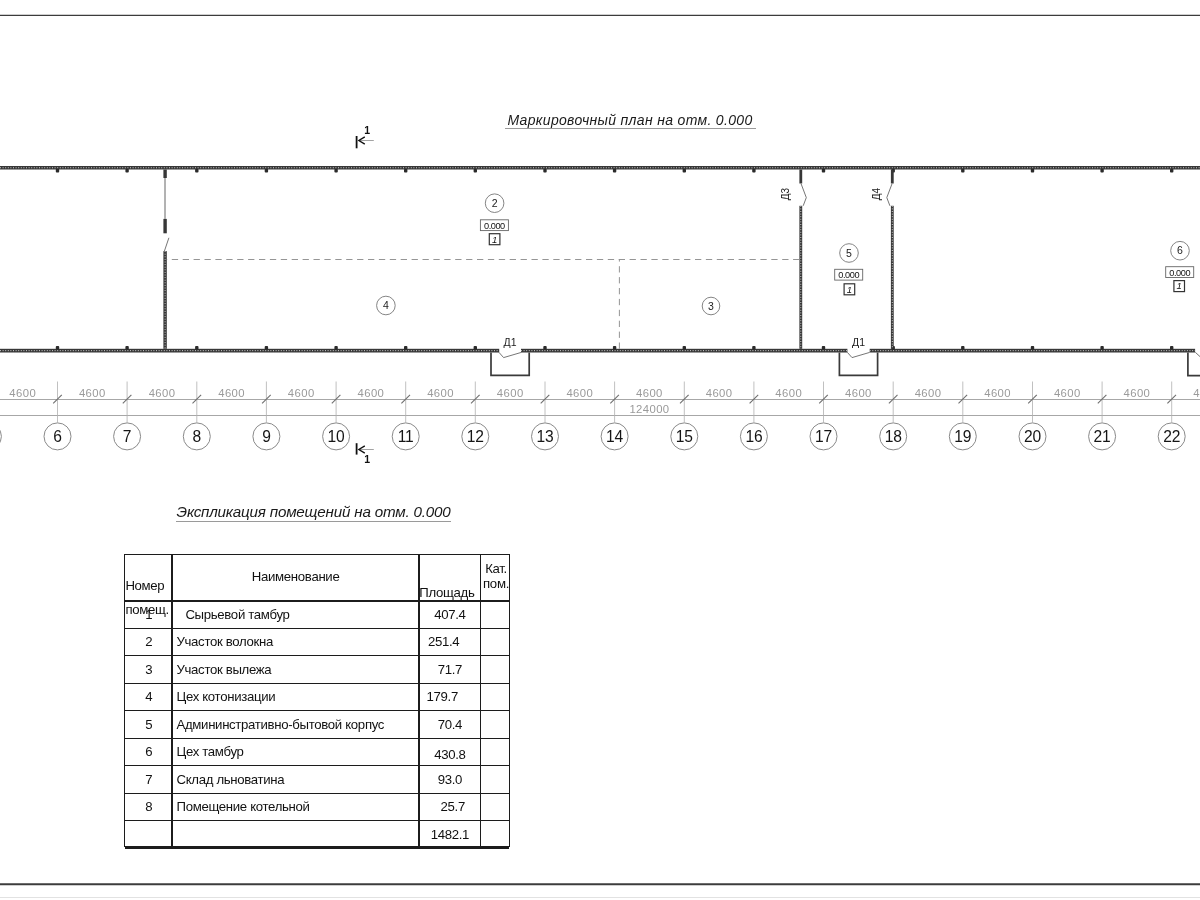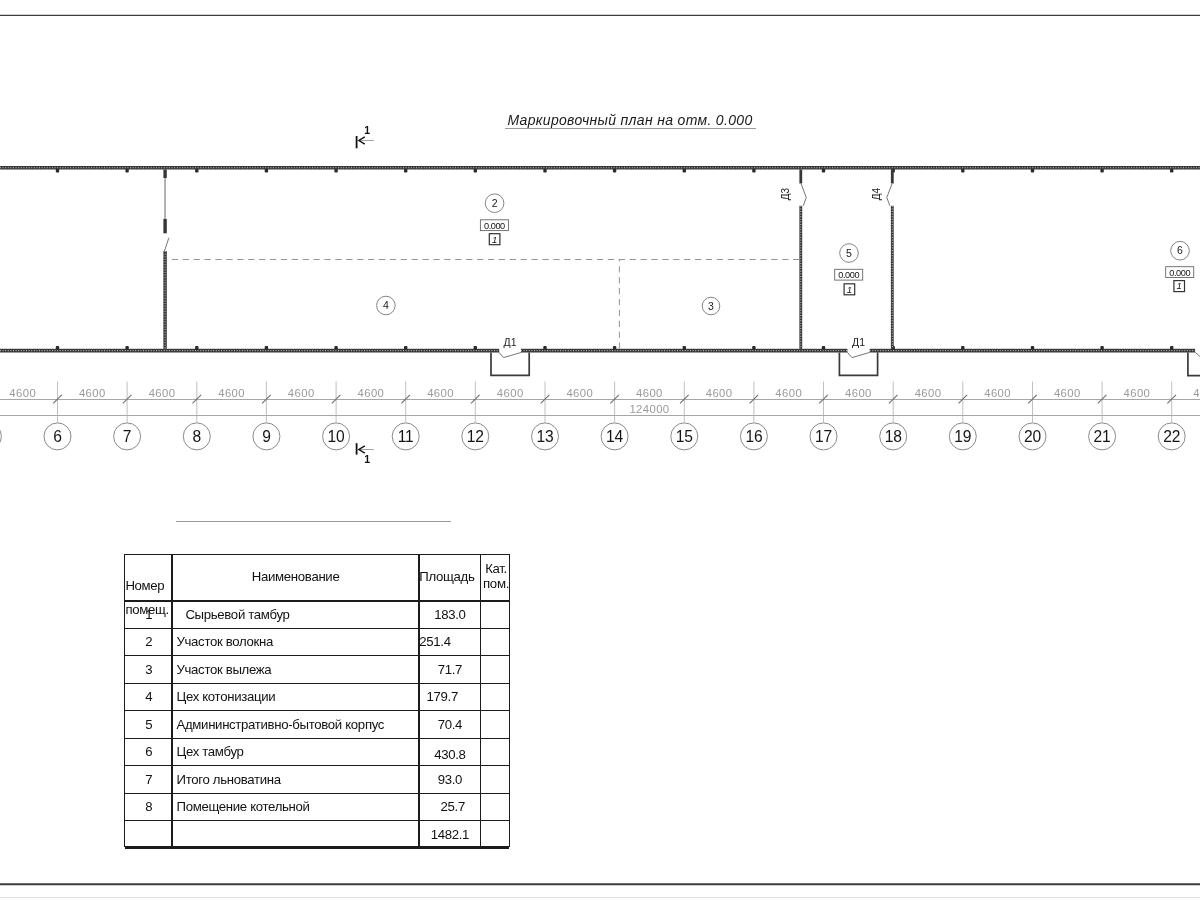--- a/index.html
+++ b/index.html
@@ -338,67 +338,68 @@
           <circle cx="1102.1" cy="436.4" r="13.5" fill="#fff" stroke="#8a8a8a" stroke-width="1"></circle>
           <text x="1102.1" y="442.2" font-size="15.6" letter-spacing="-0.2" fill="#151515" text-anchor="middle">21</text>
         </g>
         <g>
           <circle cx="1171.7" cy="436.4" r="13.5" fill="#fff" stroke="#8a8a8a" stroke-width="1"></circle>
           <text x="1171.7" y="442.2" font-size="15.6" letter-spacing="-0.2" fill="#151515" text-anchor="middle">22</text>
         </g>
       </g>
 </svg>
 
+<div style="position:absolute;left:100px;top:503.2px;width:427px;text-align:center;font-size:15.2px;font-style:italic;color:#1a1a1a;letter-spacing:-0.2px;white-space:nowrap">Экспликация помещений на отм. 0.000</div>
 <div style="position:absolute;left:176px;top:521.3px;width:275px;height:1px;background:#9a9a9a"></div>
 
 <div style="position:absolute;left:124.4px;top:553.9px;width:386.1px;height:293.4px;border:1.9px solid #1c1c1c;box-sizing:border-box;font-size:13.2px;letter-spacing:-0.32px;color:#111">
 <div style="position:absolute;left:45.8px;top:0;width:1.6px;height:100%;background:#1c1c1c"></div>
 <div style="position:absolute;left:293.1px;top:0;width:1.6px;height:100%;background:#1c1c1c"></div>
 <div style="position:absolute;left:354.4px;top:0;width:1.6px;height:100%;background:#1c1c1c"></div>
 <div style="position:absolute;left:0;top:45.1px;width:100%;height:1.9px;background:#1c1c1c"></div>
 <div style="position:absolute;left:0;top:73.10px;width:100%;height:0.9px;background:#1c1c1c"></div>
 <div style="position:absolute;left:0;top:100.55px;width:100%;height:0.9px;background:#1c1c1c"></div>
 <div style="position:absolute;left:0;top:128.00px;width:100%;height:0.9px;background:#1c1c1c"></div>
 <div style="position:absolute;left:0;top:155.45px;width:100%;height:0.9px;background:#1c1c1c"></div>
 <div style="position:absolute;left:0;top:182.90px;width:100%;height:0.9px;background:#1c1c1c"></div>
 <div style="position:absolute;left:0;top:210.35px;width:100%;height:0.9px;background:#1c1c1c"></div>
 <div style="position:absolute;left:0;top:237.80px;width:100%;height:0.9px;background:#1c1c1c"></div>
 <div style="position:absolute;left:0;top:265.25px;width:100%;height:0.9px;background:#1c1c1c"></div>
 <div style="position:absolute;left:0;top:292.35px;width:100%;height:1.6px;background:#1c1c1c"></div>
 <div style="position:absolute;left:0;top:19px;width:46.6px;text-align:left;line-height:24px">Номер<br>помещ.</div>
 <div style="position:absolute;left:46.6px;top:14px;width:247.3px;text-align:center">Наименование</div>
-<div style="position:absolute;left:293.9px;top:14px;width:40px;text-align:left">Площадь</div>
+<div style="position:absolute;left:293.9px;top:30px;width:40px;text-align:left">Площадь</div>
 <div style="position:absolute;left:355.2px;top:6px;width:30.9px;text-align:center;line-height:15.5px">Кат.<br>пом.</div>
 
 <div style="position:absolute;left:0;top:52.1px;width:46.6px;text-align:center">1</div>
       <div style="position:absolute;left:60px;top:52.1px;white-space:nowrap">Сырьевой тамбур</div>
-      <div style="position:absolute;left:293.9px;top:52.1px;width:61.3px;text-align:center">183.0</div>
+      <div style="position:absolute;left:293.9px;top:52.1px;width:61.3px;text-align:center">407.4</div>
 
 <div style="position:absolute;left:0;top:79.6px;width:46.6px;text-align:center">2</div>
       <div style="position:absolute;left:51.1px;top:79.6px;white-space:nowrap">Участок волокна</div>
-      <div style="position:absolute;left:293.9px;top:79.6px;width:40px;text-align:left">251.4</div>
+      <div style="position:absolute;left:293.9px;top:79.6px;width:40px;text-align:right">251.4</div>
 
 <div style="position:absolute;left:0;top:107.0px;width:46.6px;text-align:center">3</div>
       <div style="position:absolute;left:51.1px;top:107.0px;white-space:nowrap">Участок вылежа</div>
       <div style="position:absolute;left:293.9px;top:107.0px;width:61.3px;text-align:center">71.7</div>
 
 <div style="position:absolute;left:0;top:134.5px;width:46.6px;text-align:center">4</div>
       <div style="position:absolute;left:51.1px;top:134.5px;white-space:nowrap">Цех котонизации</div>
       <div style="position:absolute;left:293.9px;top:134.5px;width:46px;text-align:center">179.7</div>
 
 <div style="position:absolute;left:0;top:161.9px;width:46.6px;text-align:center">5</div>
       <div style="position:absolute;left:51.1px;top:161.9px;white-space:nowrap">Админинстративно-бытовой корпус</div>
       <div style="position:absolute;left:293.9px;top:161.9px;width:61.3px;text-align:center">70.4</div>
 
 <div style="position:absolute;left:0;top:189.4px;width:46.6px;text-align:center">6</div>
       <div style="position:absolute;left:51.1px;top:189.4px;white-space:nowrap">Цех тамбур</div>
       <div style="position:absolute;left:293.9px;top:192px;width:61.3px;text-align:center">430.8</div>
 
 <div style="position:absolute;left:0;top:216.8px;width:46.6px;text-align:center">7</div>
-      <div style="position:absolute;left:51.1px;top:216.8px;white-space:nowrap">Итого льноватина</div>
+      <div style="position:absolute;left:51.1px;top:216.8px;white-space:nowrap">Склад льноватина</div>
       <div style="position:absolute;left:293.9px;top:216.8px;width:61.3px;text-align:center">93.0</div>
 
 <div style="position:absolute;left:0;top:244.3px;width:46.6px;text-align:center">8</div>
       <div style="position:absolute;left:51.1px;top:244.3px;white-space:nowrap">Помещение котельной</div>
       <div style="position:absolute;left:293.9px;top:244.3px;width:67px;text-align:center">25.7</div>
 
       <div style="position:absolute;left:293.9px;top:271.7px;width:61.3px;text-align:center">1482.1</div>
 </div>
 </div>
 

